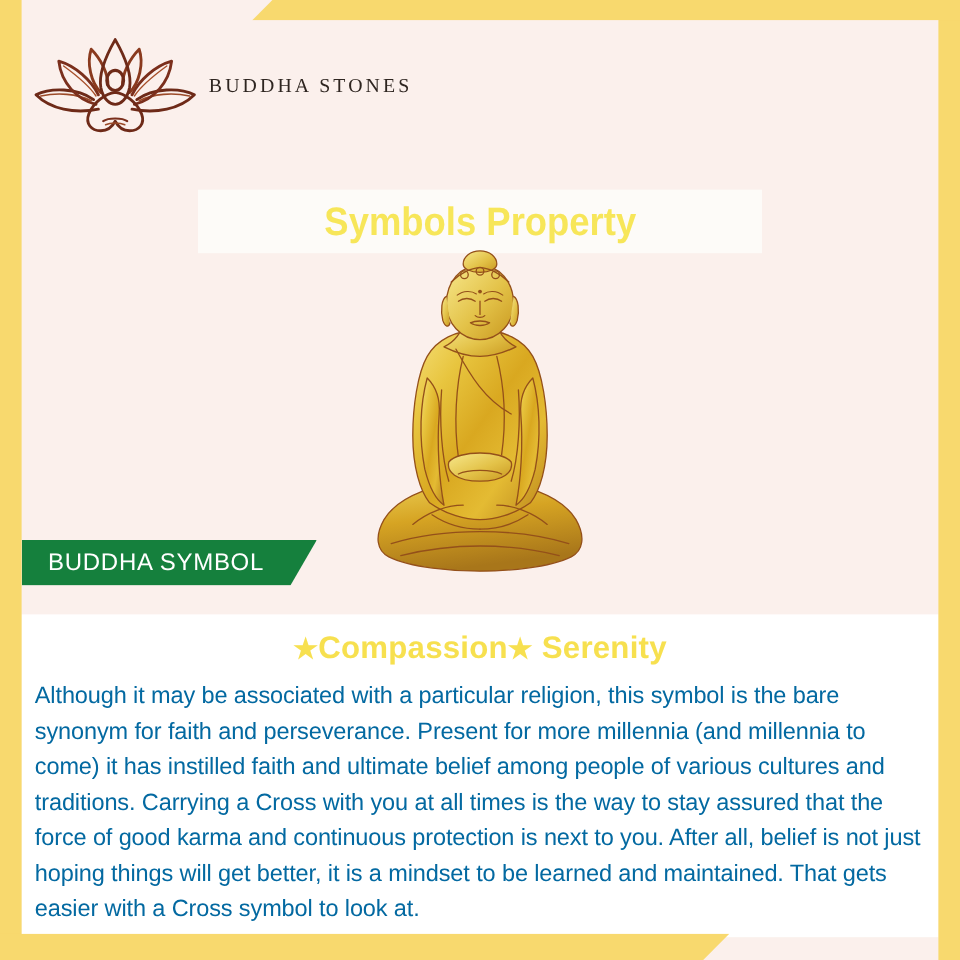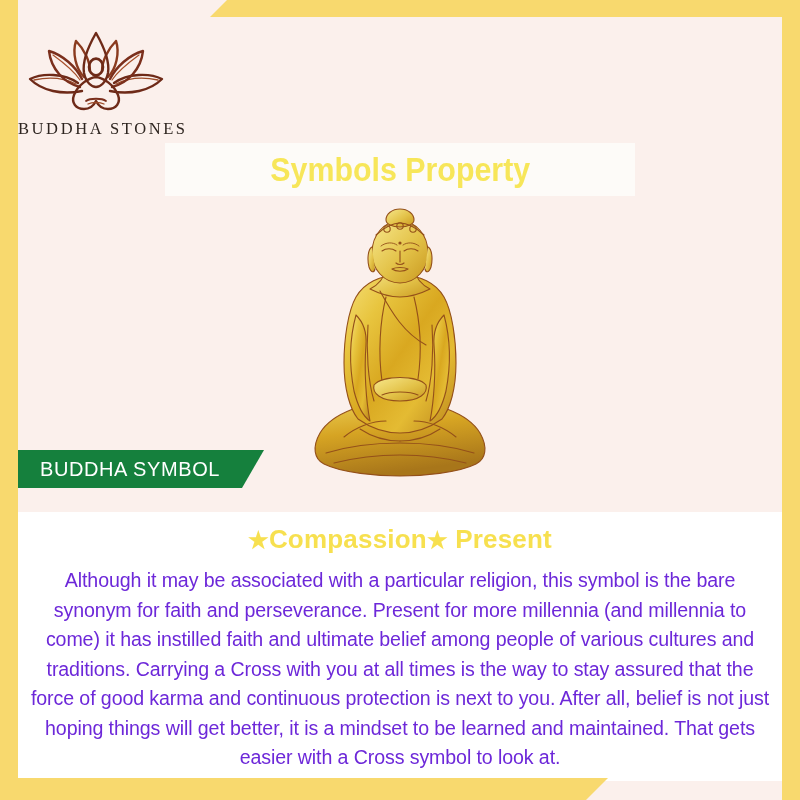--- a/index.html
+++ b/index.html
@@ -35,35 +35,35 @@
   .page {
     position:absolute; left:18px; top:17px;
     width:764px; height:783px;
     background:#fbf0ec;
     z-index:2;
   }
 
   
   .logo-block {
     position:absolute; left:0; right:0; top:8px;
-    display:flex; flex-direction:column; 
+    display:flex; flex-direction:row; align-items:center;
   }
   .logo-mark { width:156px; height:92px; display:block; }
   .logo-wordmark {
     font-family:"Liberation Serif", serif;
     font-size:16.5px;
     letter-spacing:2.6px;
     color:#2e2520;
     margin-top:2px;
   }
 
   
   .title-band {
     position:absolute;
-    left:147px; top:126px;
+    left:147px; top:141px;
     width:470px; height:53px;
     background:#fdfbf8;
     display:flex; align-items:center; justify-content:center;
   }
   .title-text {
     font-family:"Liberation Sans Narrow","Liberation Sans", sans-serif;
     font-weight:bold;
     font-size:33px;
     color:#f7e659;
     letter-spacing:0px;
@@ -108,22 +108,22 @@
     color:#f7e04f;
     letter-spacing:0.2px;
     white-space:nowrap;
   }
   .subtitle .star { font-size:23px; }
   .body-text {
     margin:11px 11px 0 11px;
     font-family:"Liberation Sans Narrow","Liberation Sans", sans-serif;
     font-size:19.6px;
     line-height:29.5px;
-    color:#6d28d9;
-    text-align:center;
+    color:#0369a1;
+    text-align:left;
     letter-spacing:-0.1px;
   }
 </style>
 </head>
 <body>
 
 <div class="frame-left"></div>
 <div class="frame-right"></div>
 <div class="banner-top"></div>
 <div class="banner-bottom"></div>
@@ -245,18 +245,18 @@
       </g>
     </svg>
   </div>
 
   <div class="section-tag">
     <span class="section-tag-label">BUDDHA SYMBOL</span>
   </div>
 
   <div class="content-card">
     <div class="subtitle">
-      <span class="star">★</span><span>Compassion</span><span class="star">★</span> <span>Present</span>
+      <span class="star">★</span><span>Compassion</span><span class="star">★</span> <span>Serenity</span>
     </div>
     <p class="body-text">Although it may be associated with a particular religion, this symbol is the bare synonym for faith and perseverance. Present for more millennia (and millennia to come) it has instilled faith and ultimate belief among people of various cultures and traditions. Carrying a Cross with you at all times is the way to stay assured that the force of good karma and continuous protection is next to you. After all, belief is not just hoping things will get better, it is a mindset to be learned and maintained. That gets easier with a Cross symbol to look at.</p>
   </div>
 
 </div>
 
 </body></html>

